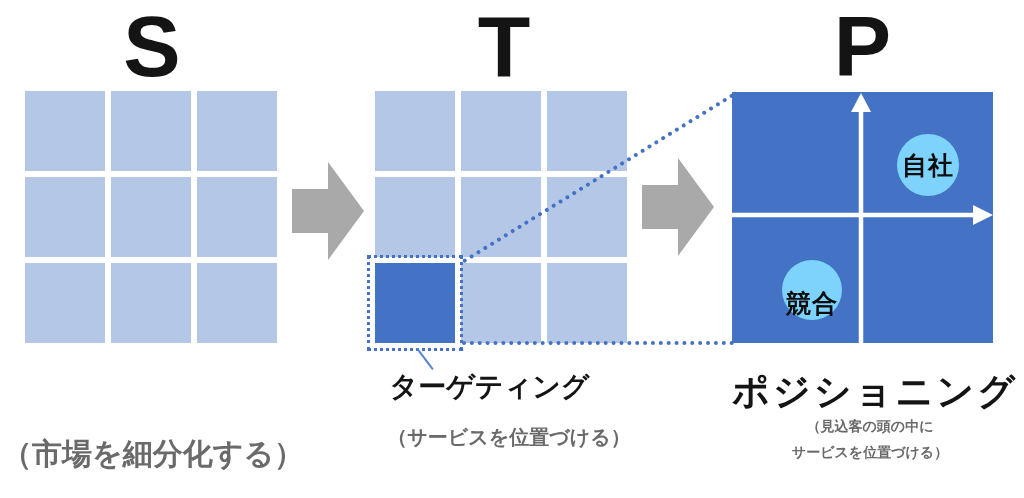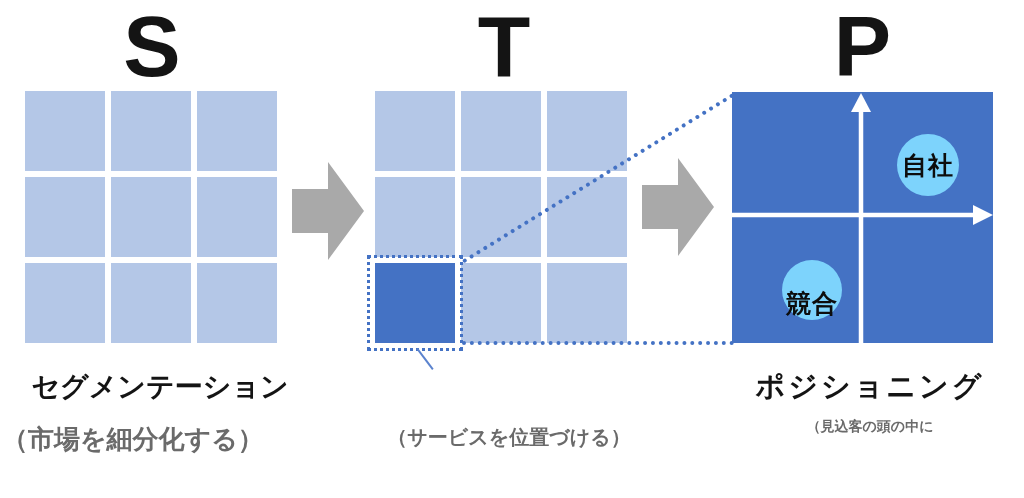--- a/index.html
+++ b/index.html
@@ -125,29 +125,29 @@
   .section-label {
     position: absolute;
     font-weight: 800;
     color: #141414;
     font-size: 28px;
     text-align: center;
     white-space: nowrap;
   }
   #label-s { left: 0;   top: 368px; width: 320px; }
   #label-t { left: 372px; top: 368px; width: 235px; }
-  #label-p { left: 732px; top: 367px; width: 276px; font-size: 29px; letter-spacing: 3px; }
+  #label-p { left: 732px; top: 367px; width: 276px; font-size: 37px; letter-spacing: 3px; }
 
   .section-sub {
     position: absolute;
     font-weight: 700;
     color: #6a6a6a;
     white-space: nowrap;
   }
-  #sub-s { left: 2px;   top: 422px; font-size: 26px; }
+  #sub-s { left: 2px;   top: 434px; font-size: 30px; }
   #sub-t { left: 369px; top: 424px; width: 280px; font-size: 20px; text-align: center; }
   #sub-p { left: 722px; top: 413px; width: 296px; font-size: 14px; line-height: 26px; text-align: center; }
 </style>
 </head>
 <body>
 
 <div class="canvas">
 
   <div id="letter-s" class="big-letter">S</div>
   <div id="letter-t" class="big-letter">T</div>
@@ -197,22 +197,23 @@
       <polygon points="261,123 241,113 241,133" fill="#ffffff"></polygon>
     </svg>
     <div id="circle-self" class="map-circle">
       <span>自社</span>
     </div>
     <div id="circle-competitor" class="map-circle">
       <span>競合</span>
     </div>
   </div>
 
-  <div id="label-s" class="section-label">セグメンテーション</div>
+  <div id="label-t" class="section-label">ターゲティング</div>
   <div id="label-p" class="section-label">ポジショニング</div>
 
   <div id="sub-s" class="section-sub">（市場を細分化する）</div>
   <div id="sub-t" class="section-sub">（サービスを位置づける）</div>
   <div id="sub-p" class="section-sub">
     <div>（見込客の頭の中に</div>
+    <div>サービスを位置づける）</div>
   </div>
 
 </div>
 
 </body></html>

